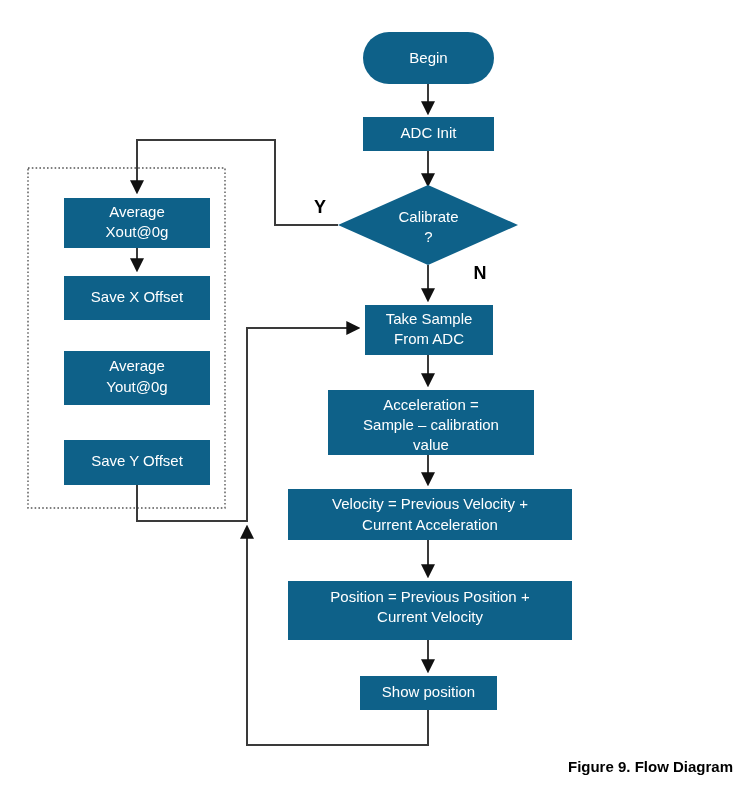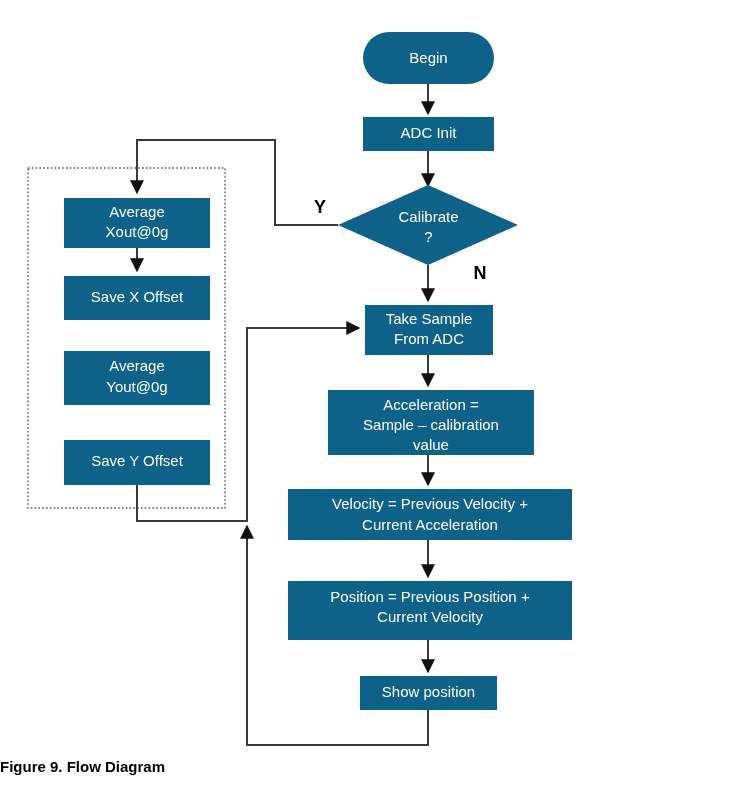--- a/index.html
+++ b/index.html
@@ -4,21 +4,21 @@
 <style>
   html,body{margin:0;padding:0;background:#ffffff;}
   body{width:733px;height:787px;overflow:hidden;
        font-family:"Liberation Sans","DejaVu Sans",sans-serif;}
   #diagram-root{position:relative;width:605px;height:787px;background:#fff;}
   svg{display:block;}
   .node-text{fill:#ffffff;font-family:"Liberation Sans","DejaVu Sans",sans-serif;
              font-size:15px;text-anchor:middle;dominant-baseline:middle;}
   .branch-label{fill:#000000;font-family:"Liberation Sans","DejaVu Sans",sans-serif;
                 font-size:18px;font-weight:bold;text-anchor:middle;}
-  .caption{position:absolute;left:0;width:733px;text-align:left;
+  .caption{position:absolute;left:0;width:733px;text-align:right;
            font-family:"Liberation Sans","DejaVu Sans",sans-serif;
            font-size:15px;font-weight:bold;color:#000;}
   .shape{stroke:none;}
   .conn{stroke:#3a3a3a;stroke-width:2;fill:none;}
   .dotted-group{stroke:#555;stroke-width:1.4;fill:none;stroke-dasharray:1.6 2.2;}
 </style>
 </head>
 <body style="background: rgb(255, 255, 255);">
 
 <div id="diagram-root">

